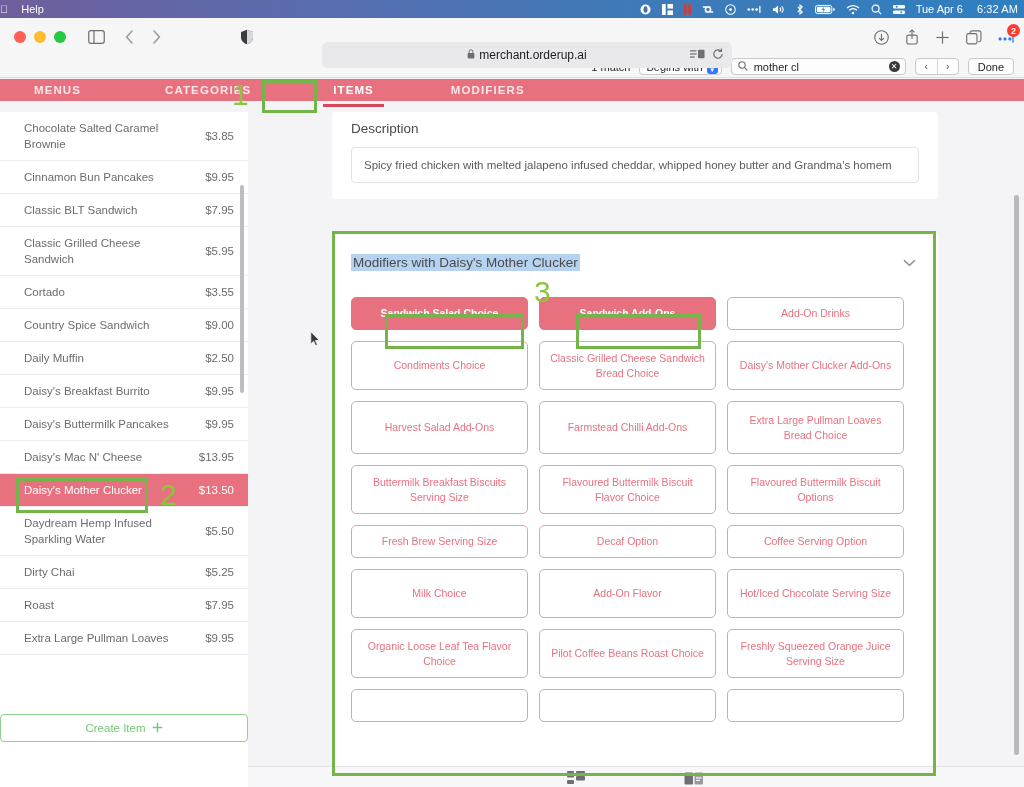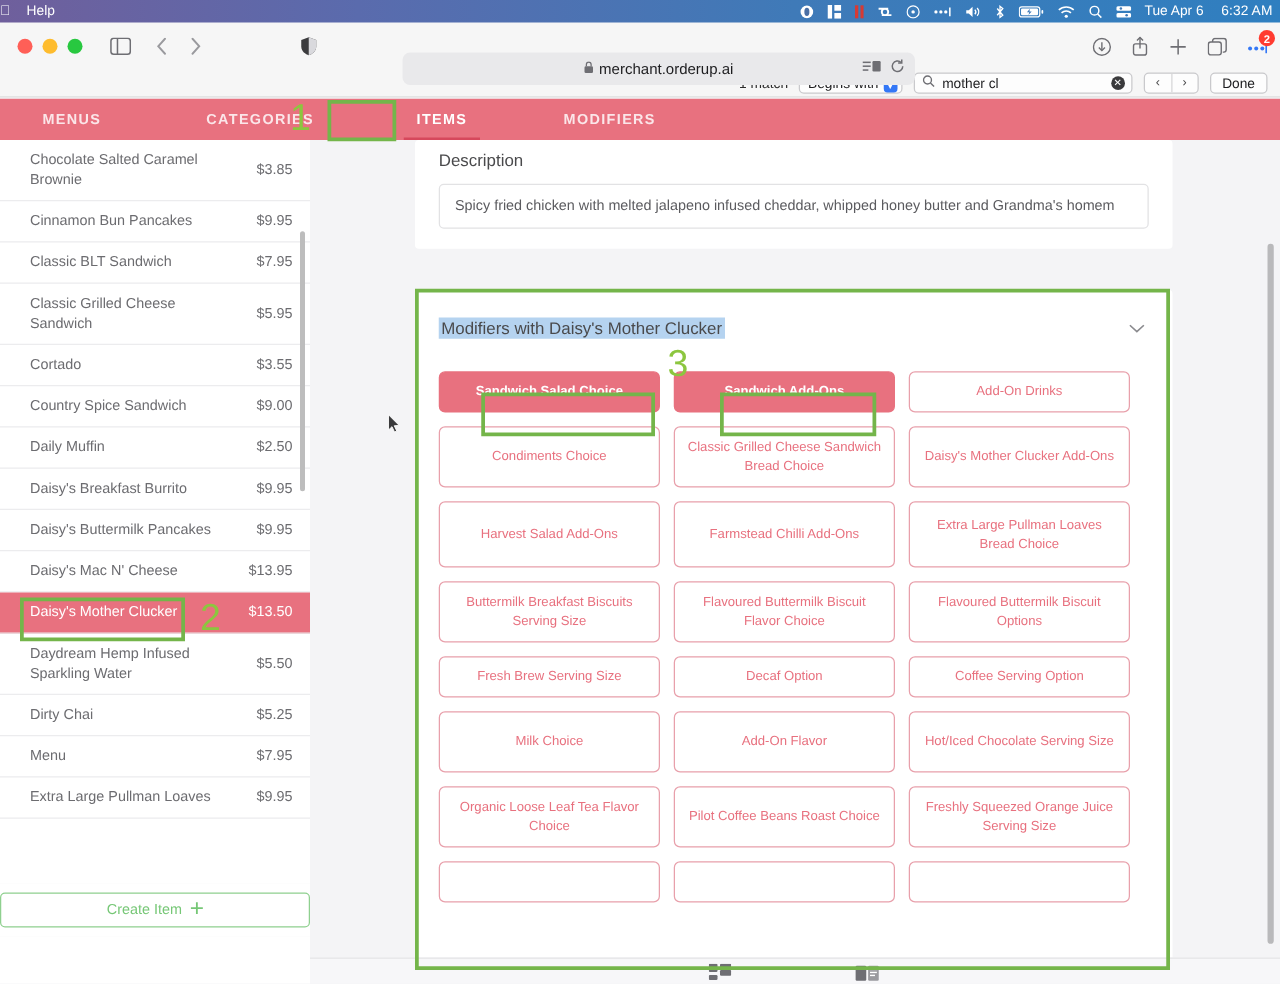--- a/index.html
+++ b/index.html
@@ -86,21 +86,21 @@
     font-size: 10px; color: #4a4a4c;
   }
   .fb-nav div + div { border-left: 1px solid #d6d6d8; }
   .fb-done {
     border: 1px solid #c9c9cc; border-radius: 4px; background: #fdfdfd;
     font-size: 11px; color: #1d1d1f; padding: 1px 9px; height: 17px; display: flex; align-items: center;
   }
 
   
   .apptabs {
-    position: absolute; top: 79px; left: 0; width: 1024px; height: 33px;
+    position: absolute; top: 79px; left: 0; width: 1024px; height: 22px;
     background: #e8717f; display: flex; align-items: center; z-index: 20;
   }
   .apptab {
     color: #fbe6e9; font-size: 11.5px; letter-spacing: 1.1px; font-weight: 600;
     position: relative; height: 33px; display: flex; align-items: center;
   }
   .apptab.t-menus { margin-left: 34px; }
   .apptab.t-cats { margin-left: 84px; }
   .apptab.t-items { margin-left: 82px; color: #ffffff; }
   .apptab.t-mods { margin-left: 77px; }
@@ -476,21 +476,21 @@
       </div>
       <div class="srow tall">
         <div class="nm">Daydream Hemp Infused Sparkling Water</div>
         <div class="pr">$5.50</div>
       </div>
       <div class="srow">
         <div class="nm">Dirty Chai</div>
         <div class="pr">$5.25</div>
       </div>
       <div class="srow">
-        <div class="nm">Menu</div>
+        <div class="nm">Roast</div>
         <div class="pr">$7.95</div>
       </div>
       <div class="srow">
         <div class="nm">Extra Large Pullman Loaves</div>
         <div class="pr">$9.95</div>
       </div>
     </div>
   <div class="sb-scroll"></div>
   <div class="sidebar-footer">
     <div class="create-btn">

